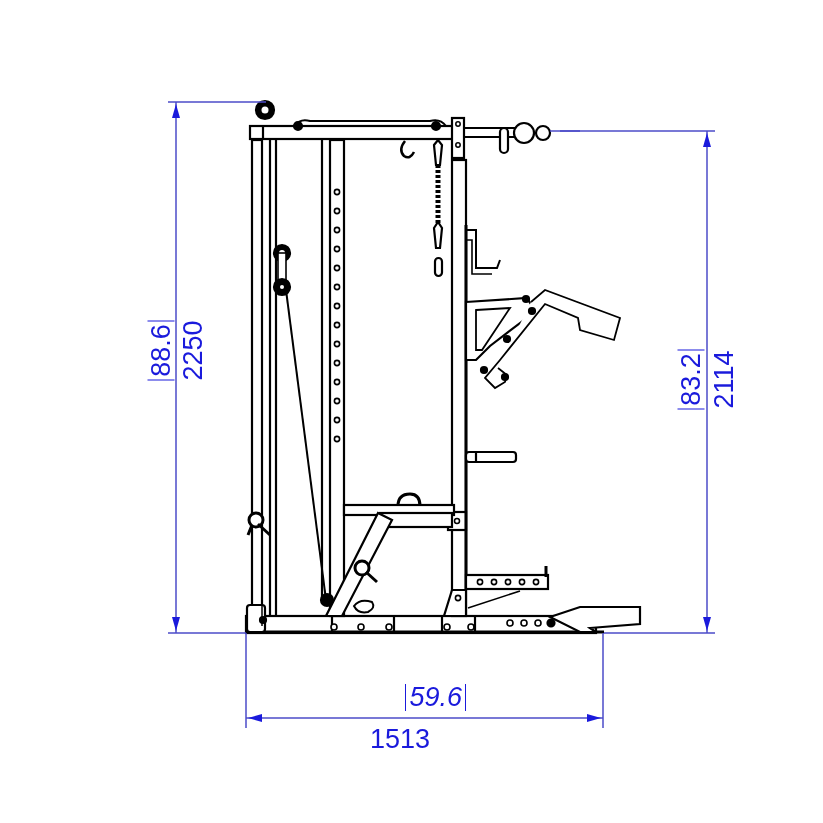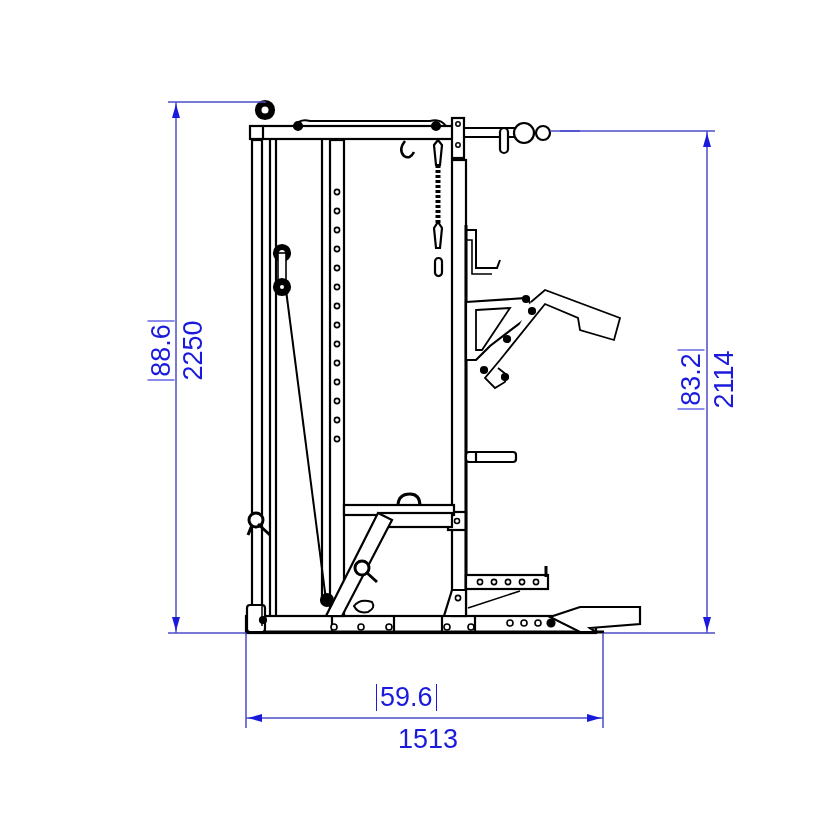--- a/index.html
+++ b/index.html
@@ -171,18 +171,18 @@
   <span>2250</span>
 </div>
 
 <div class="dim-text vert" style="left:651px; top:366px; width:80px; text-align:center;">
   <span class="inch">83.2</span>
 </div>
 <div class="dim-text vert" style="left:684px; top:366px; width:80px; text-align:center;">
   <span>2114</span>
 </div>
 
-<div class="dim-text" style="left:376px; top:684px; width:90px; text-align:left;">
+<div class="dim-text" style="left:376px; top:684px; width:90px; text-align:right;font-style:italic;">
   <span class="inch">59.6</span>
 </div>
-<div class="dim-text" style="left:358px; top:726px; width:100px; text-align:right;">
+<div class="dim-text" style="left:350px; top:726px; width:100px; text-align:center;">
   <span>1513</span>
 </div>
 
 </body></html>

